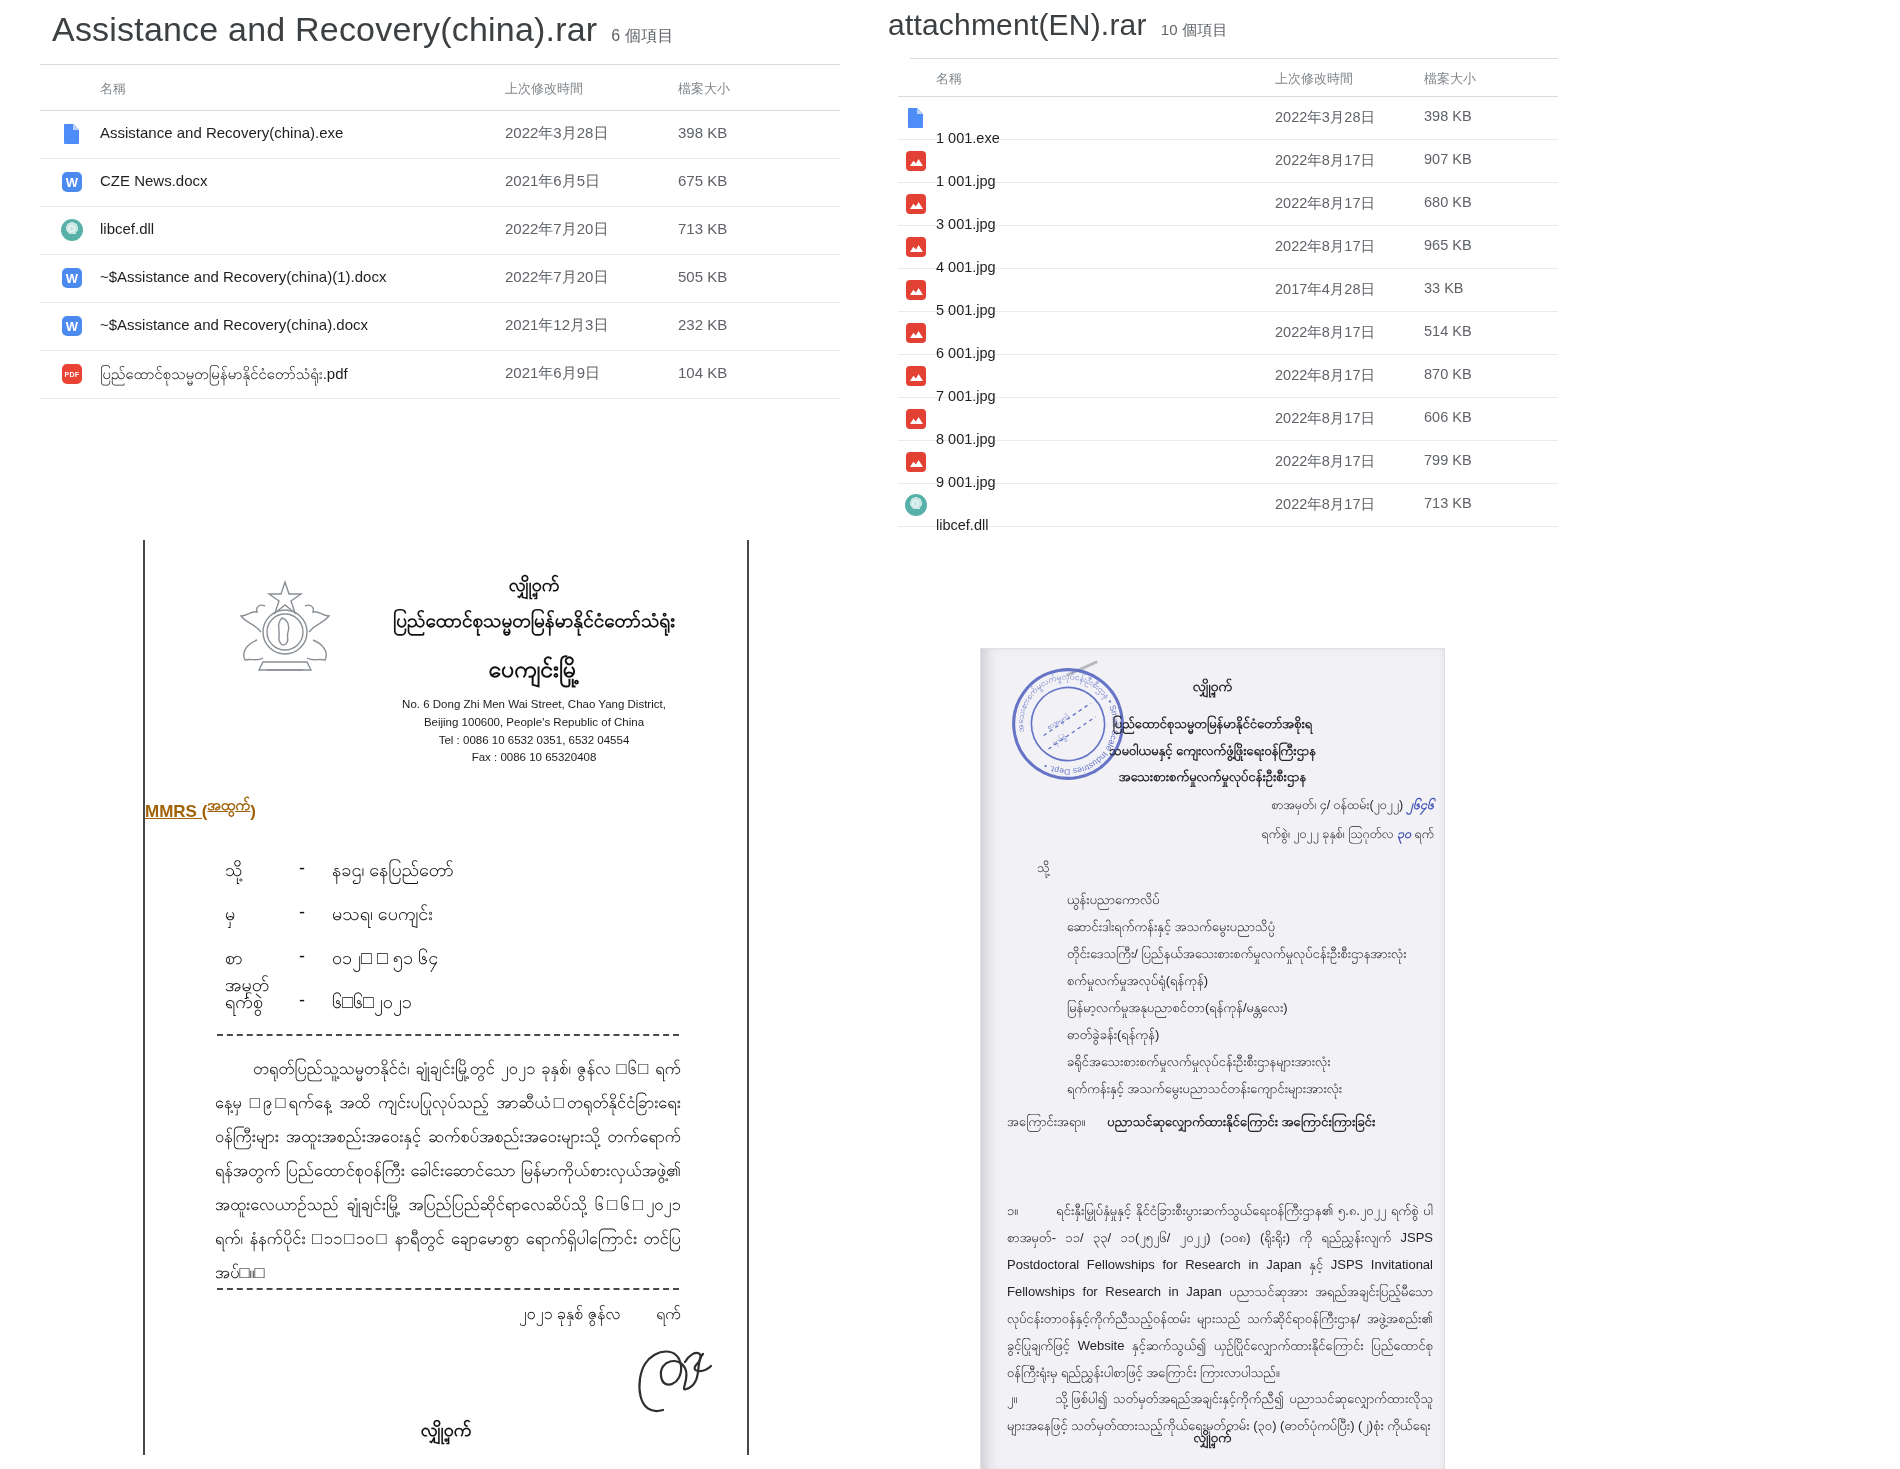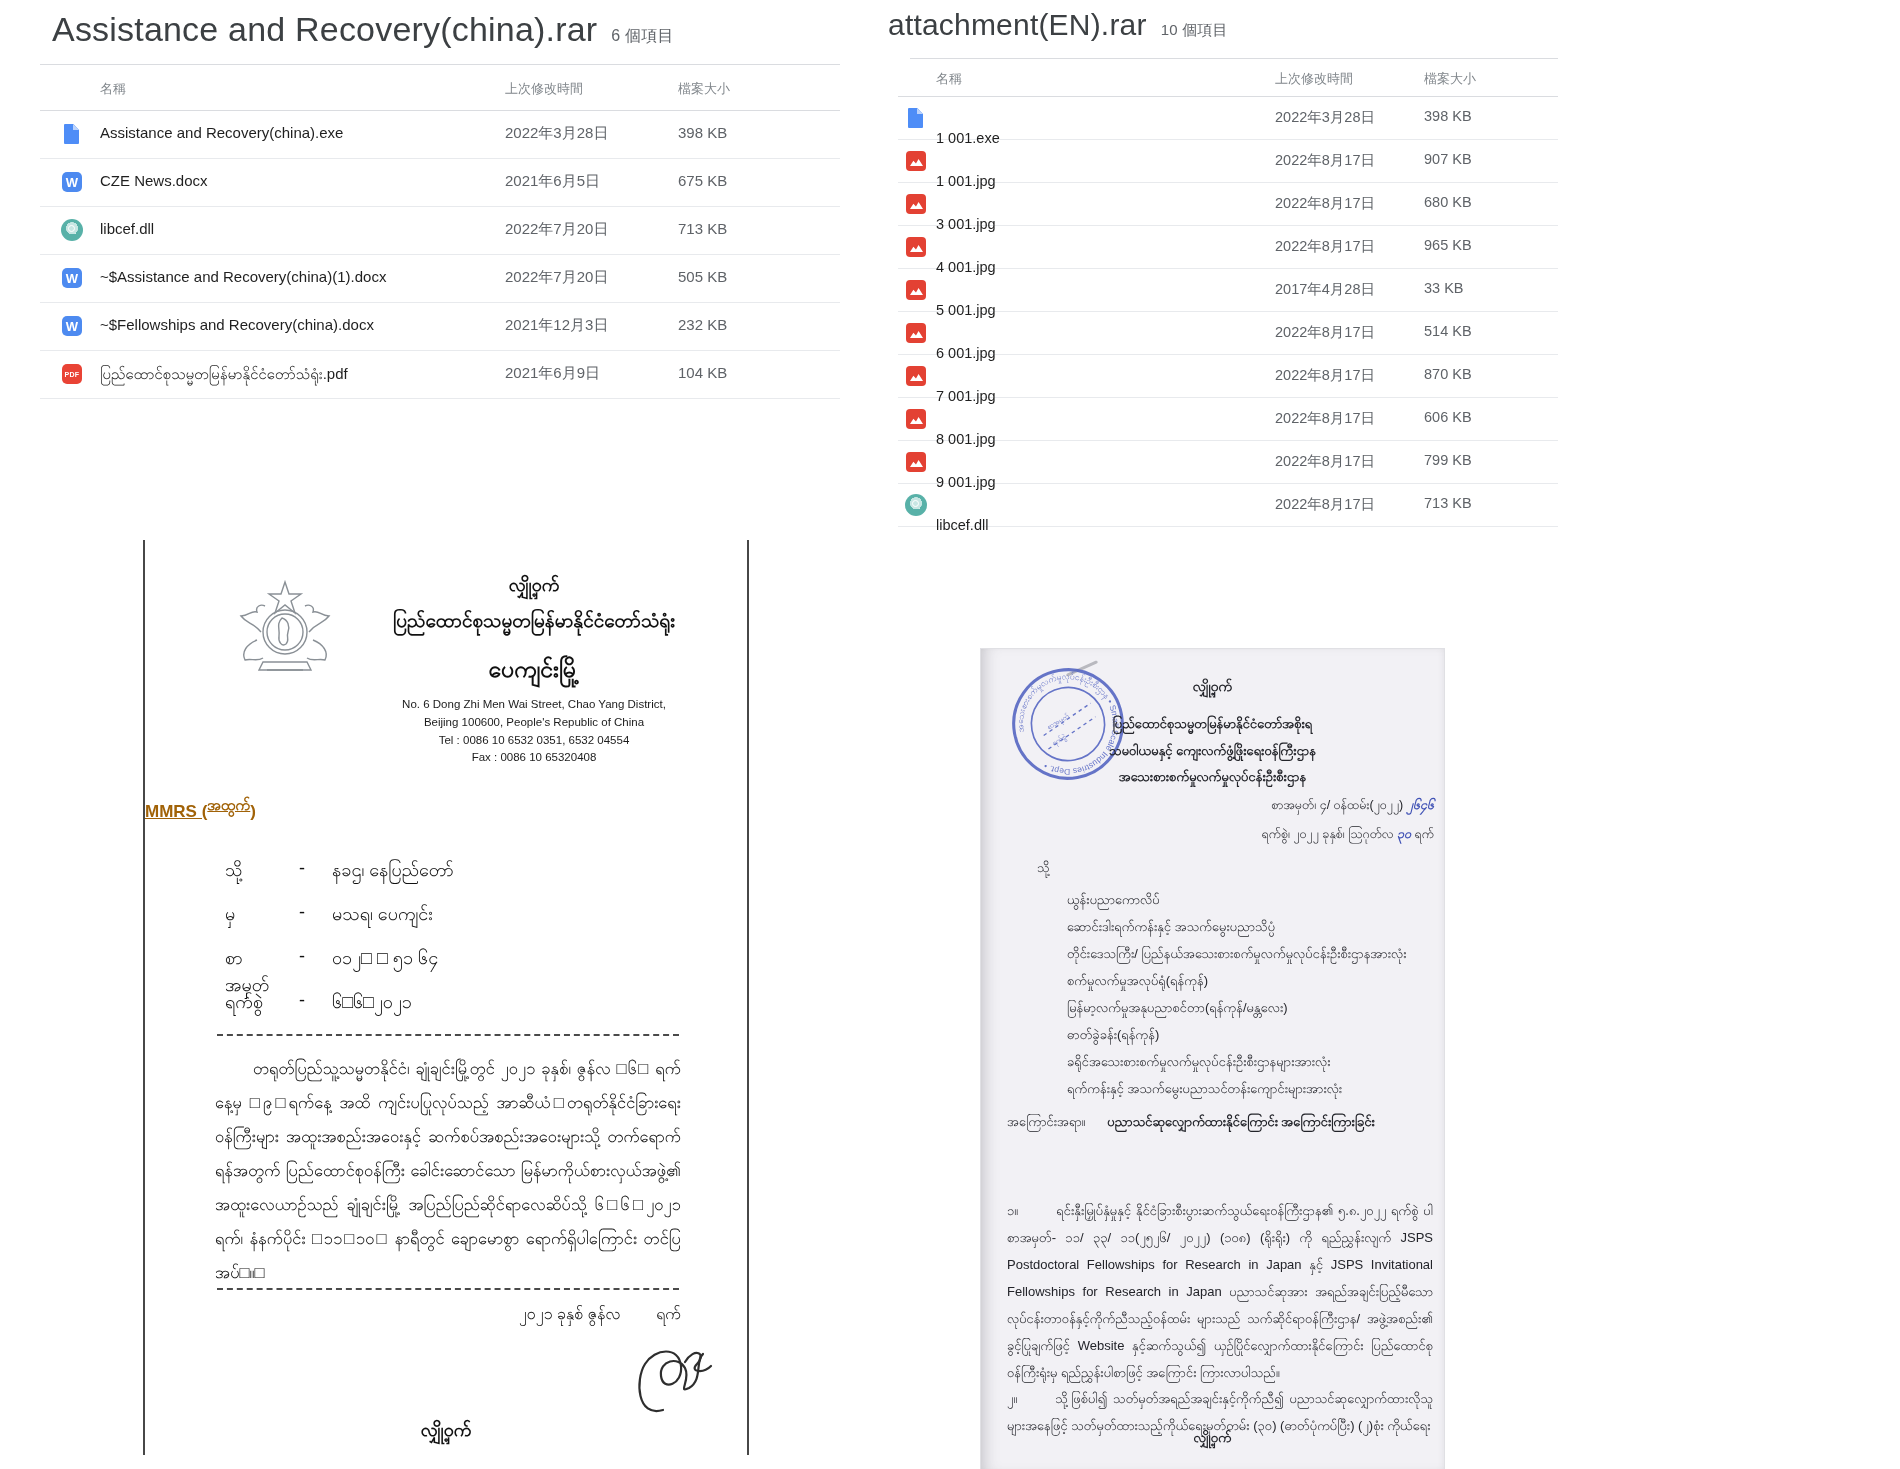--- a/index.html
+++ b/index.html
@@ -77,21 +77,21 @@
     border:1px solid #e0e0e4;color:#23242a;}
   .scan .fold{position:absolute;left:84px;top:18px;width:34px;height:3px;background:#b9b9bf;transform:rotate(-24deg);border-radius:2px;}
   .scan .ctop{position:absolute;left:0;top:28px;width:100%;text-align:center;font-size:14px;font-weight:700;}
   .scan .gov{position:absolute;left:40px;top:62px;width:383px;text-align:center;font-size:13px;font-weight:700;line-height:2.05;}
   .scan .refno{position:absolute;right:10px;top:148px;font-size:12.5px;white-space:nowrap;}
   .scan .dateln{position:absolute;right:10px;top:177px;font-size:12.5px;white-space:nowrap;}
   .hand{color:#3f51b5;font-style:italic;font-weight:600;}
   .scan .to{position:absolute;left:56px;top:210px;font-size:13px;}
   .scan .recips{position:absolute;left:86px;top:237px;width:370px;font-size:13px;line-height:27px;white-space:nowrap;}
   .scan .subj{position:absolute;left:26px;top:464px;width:430px;font-size:13px;white-space:nowrap;}
-  .scan .subj b{margin-left:18px;font-family:Liberation Serif, serif;}
+  .scan .subj b{margin-left:18px;}
   .scan .refrow{position:absolute;left:26px;top:492px;width:426px;font-size:13px;line-height:27px;}
   .scan .refrow .rl{position:absolute;left:0;top:0;}
   .scan .refrow .rt{display:block;margin-left:104px;}
   .scan .para{position:absolute;left:26px;width:426px;font-size:13px;line-height:27px;text-align:justify;}
   .scan .para .pnum{margin-right:38px;}
   .scan .p1{top:548px;height:190px;overflow:hidden;}
   .scan .p2{top:736px;height:56px;overflow:hidden;}
   .scan .cbot2{position:absolute;left:0;top:780px;width:100%;text-align:center;font-size:13.5px;font-weight:700;}
   .scan .stamp{position:absolute;left:28px;top:16px;transform:rotate(-10deg);opacity:.85;}
 </style>
@@ -133,21 +133,21 @@
 
   <div class="frow">
     <span class="fico ic-word-icon"></span>
     <span class="fname">~$Assistance and Recovery(china)(1).docx</span>
     <span class="fdate">2022年7月20日</span>
     <span class="fsize">505 KB</span>
   </div>
 
   <div class="frow">
     <span class="fico ic-word-icon"></span>
-    <span class="fname">~$Fellowships and Recovery(china).docx</span>
+    <span class="fname">~$Assistance and Recovery(china).docx</span>
     <span class="fdate">2021年12月3日</span>
     <span class="fsize">232 KB</span>
   </div>
 
   <div class="frow">
     <span class="fico ic-pdf-icon"></span>
     <span class="fname">ပြည်ထောင်စုသမ္မတမြန်မာနိုင်ငံတော်သံရုံး.pdf</span>
     <span class="fdate">2021年6月9日</span>
     <span class="fsize">104 KB</span>
   </div>

